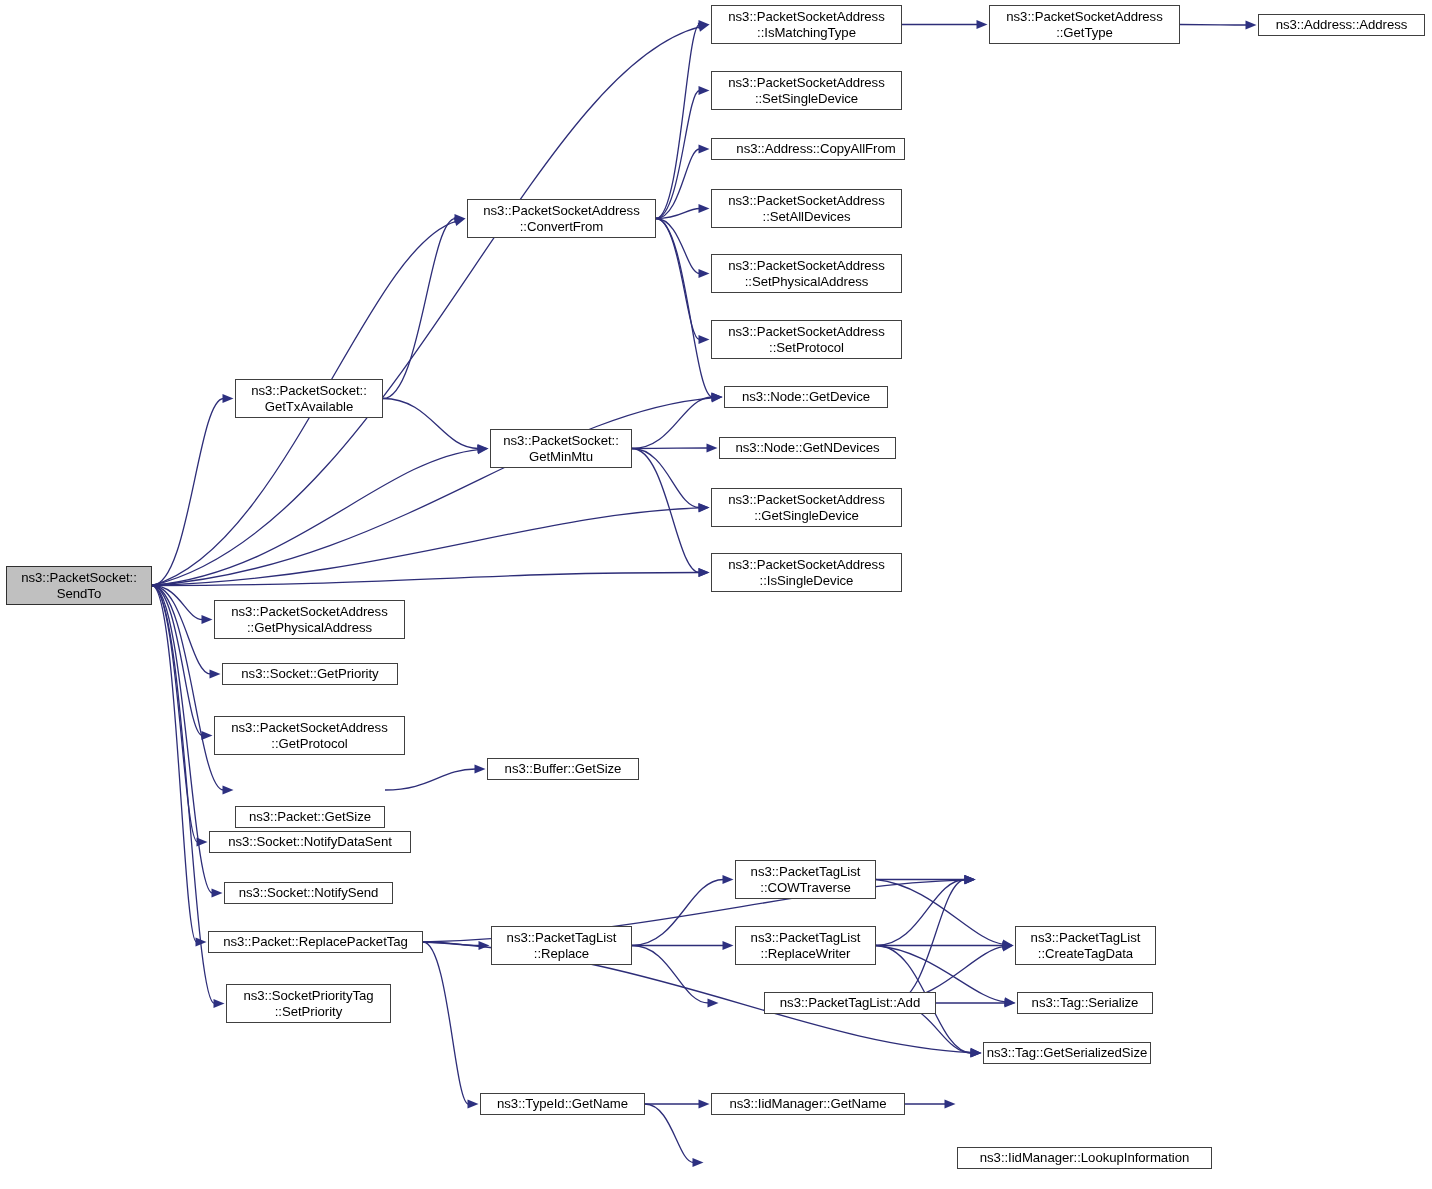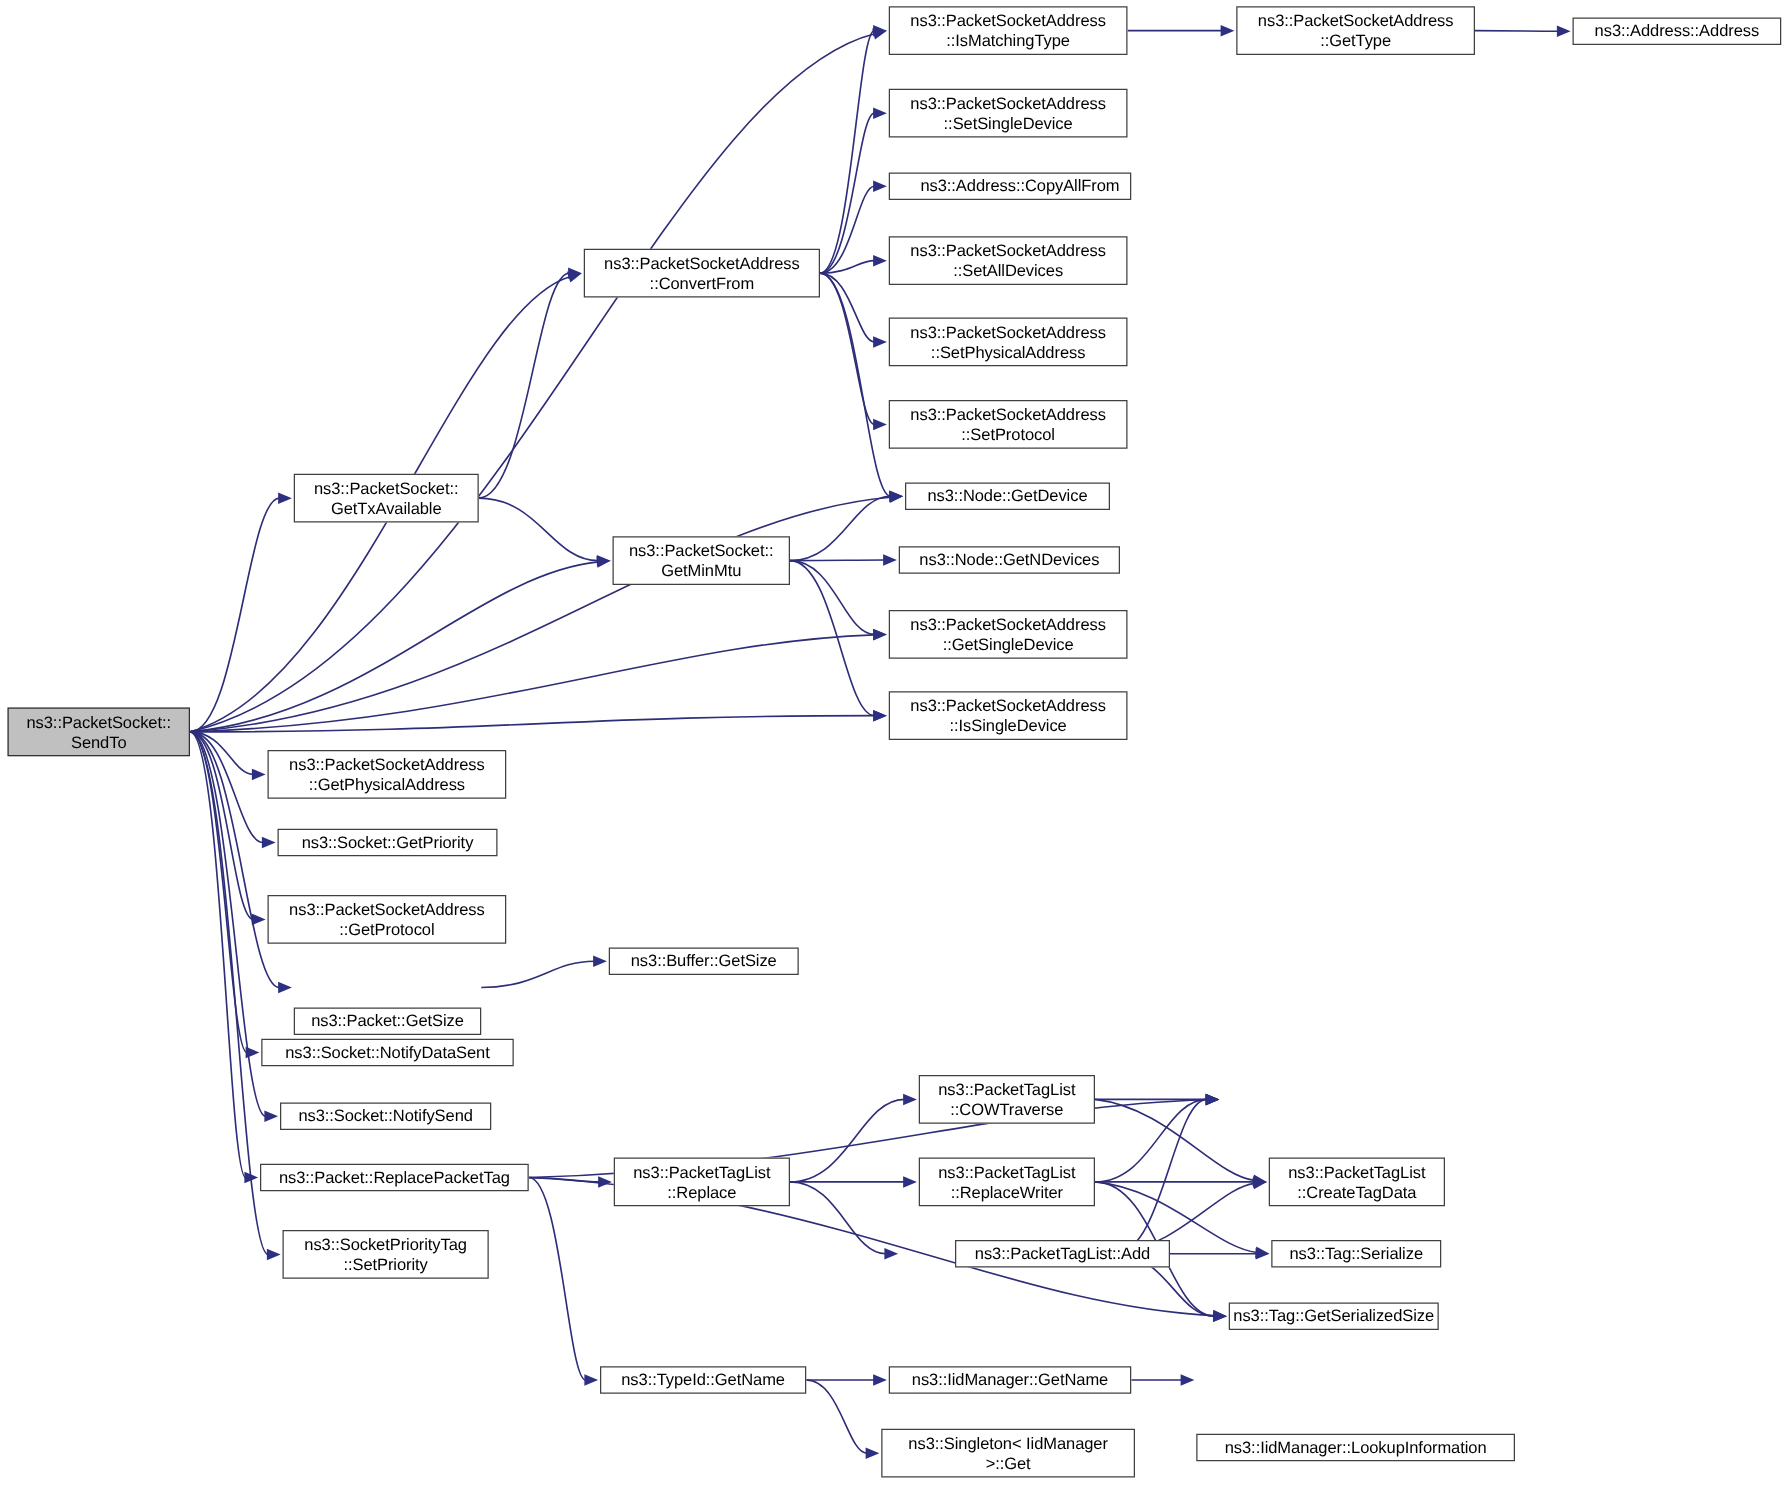--- a/index.html
+++ b/index.html
@@ -210,15 +210,13 @@
     <div class="node" style="left: 735px; top: 926px; width: 141px; height: 39px;"><span class="lbl">ns3::PacketTagList
 ::ReplaceWriter</span></div>
     <div class="node" style="left: 720px; top: 992px; width: 172px; height: 22px; margin-left: 44px;"><span class="lbl">ns3::PacketTagList::Add</span></div>
     <div class="node" style="left: 1015px; top: 926px; width: 141px; height: 39px;"><span class="lbl">ns3::PacketTagList
 ::CreateTagData</span></div>
     <div class="node" style="left: 1017px; top: 992px; width: 136px; height: 22px;"><span class="lbl">ns3::Tag::Serialize</span></div>
     <div class="node" style="left: 983px; top: 1042px; width: 168px; height: 22px;"><span class="lbl">ns3::Tag::GetSerializedSize</span></div>
     <div class="node" style="left: 480px; top: 1093px; width: 165px; height: 22px;"><span class="lbl">ns3::TypeId::GetName</span></div>
     <div class="node" style="left: 711px; top: 1093px; width: 194px; height: 22px;"><span class="lbl">ns3::IidManager::GetName</span></div>
     <div class="node" style="left: 957px; top: 1147px; width: 255px; height: 22px;"><span class="lbl">ns3::IidManager::LookupInformation</span></div>
-    <div class="node" style="left: 705px; top: 1143px; width: 203px; height: 39px;"><span class="lbl">ns3::Singleton&lt; IidManager
-&gt;::Get</span></div>
   </div>
 
 </body></html>

